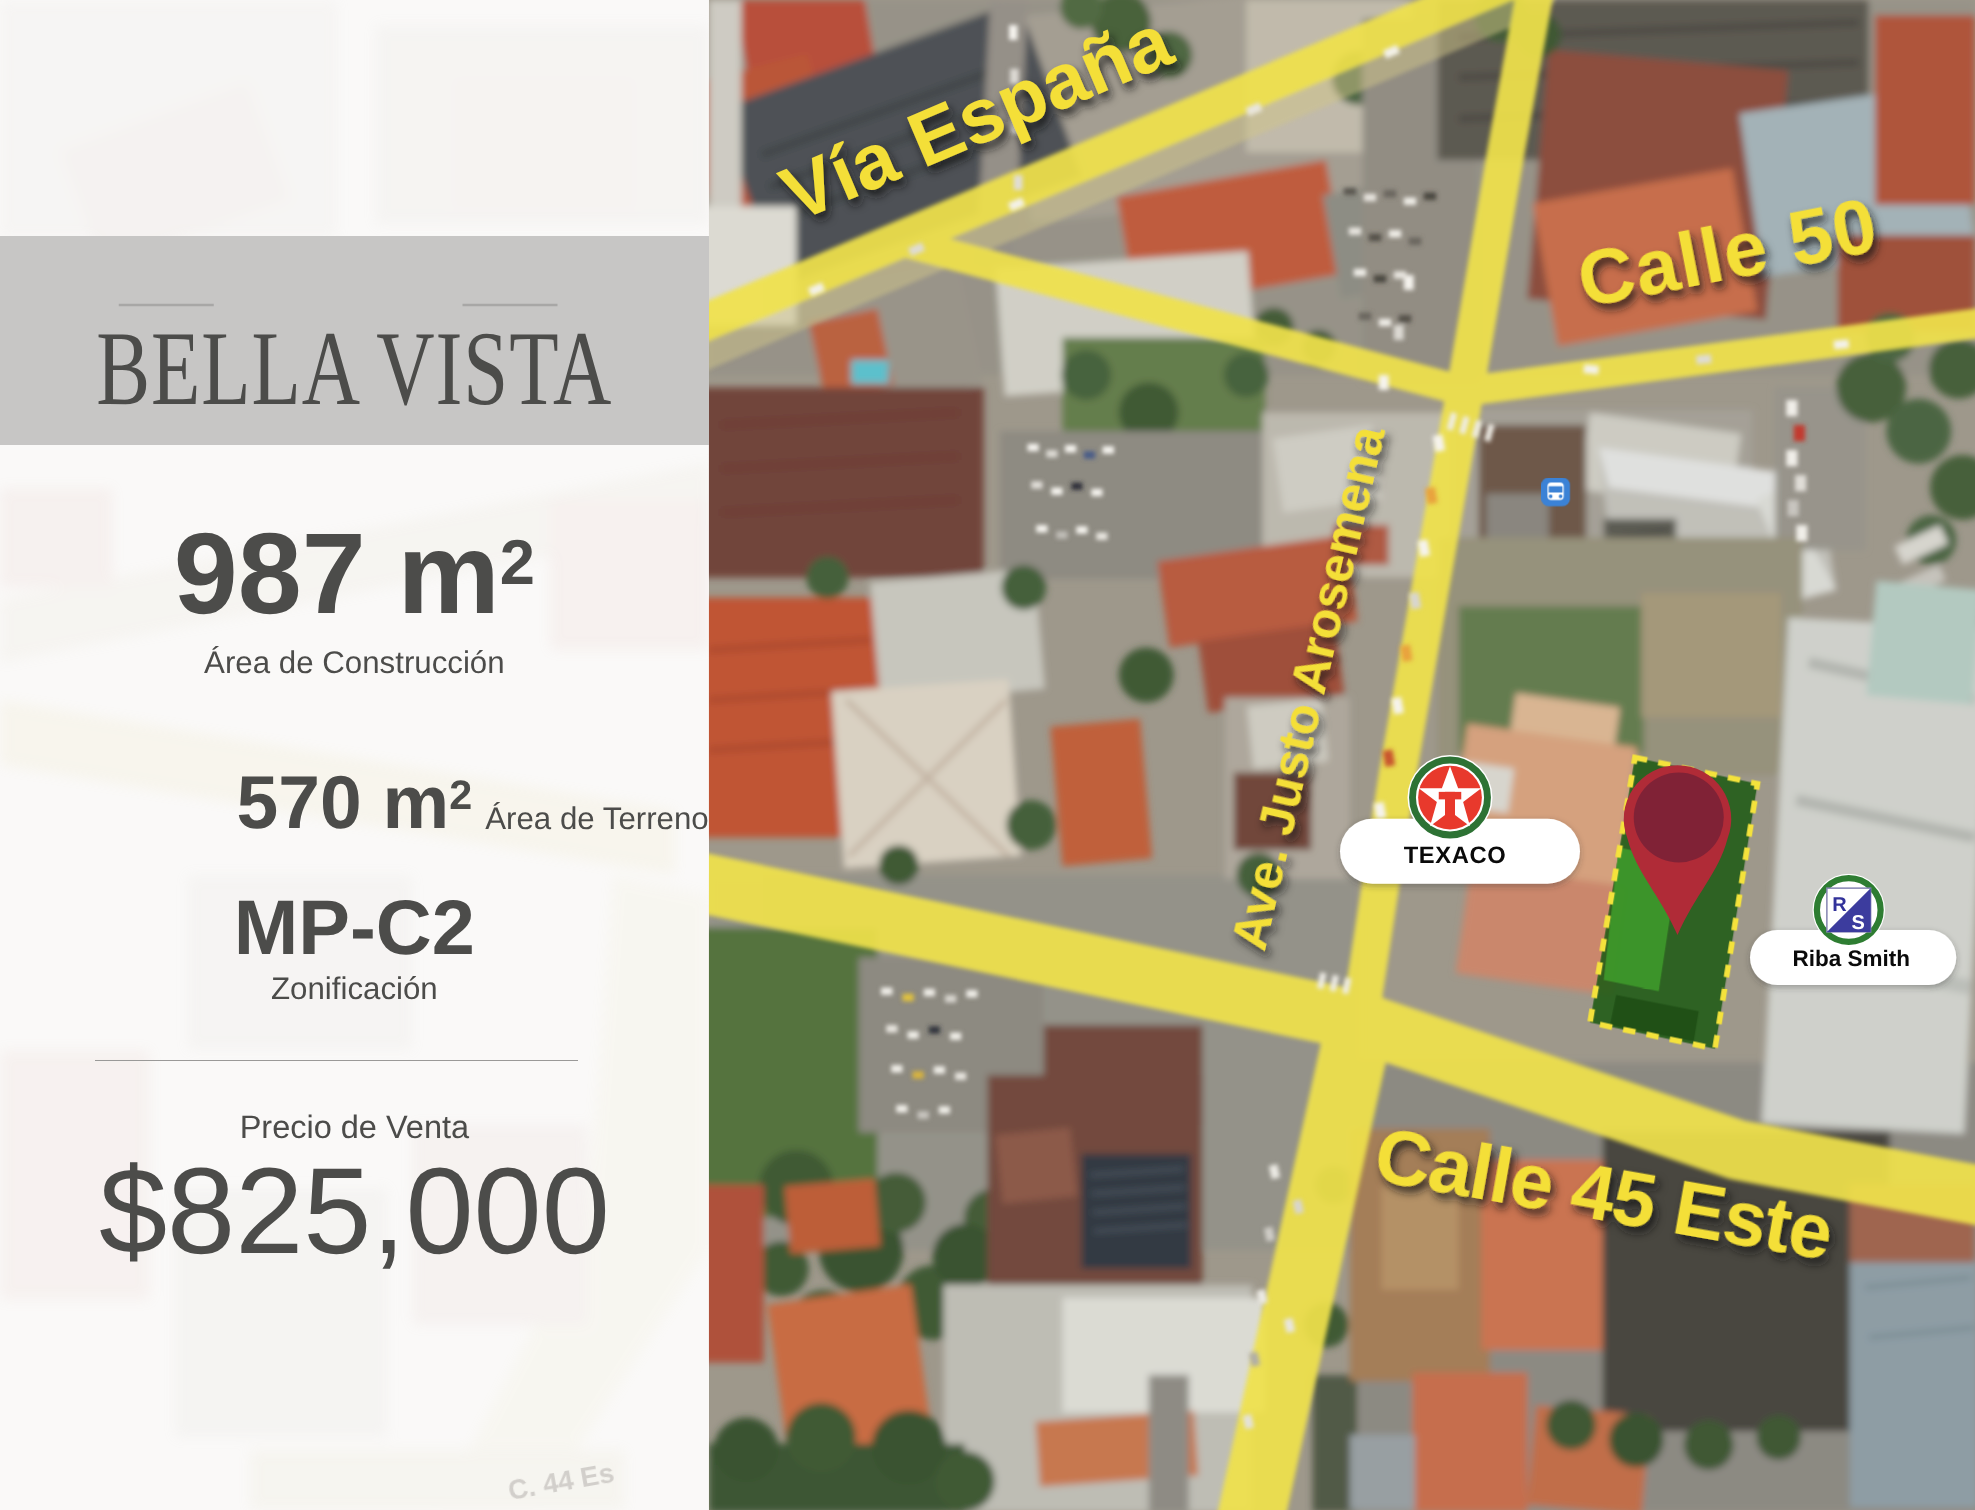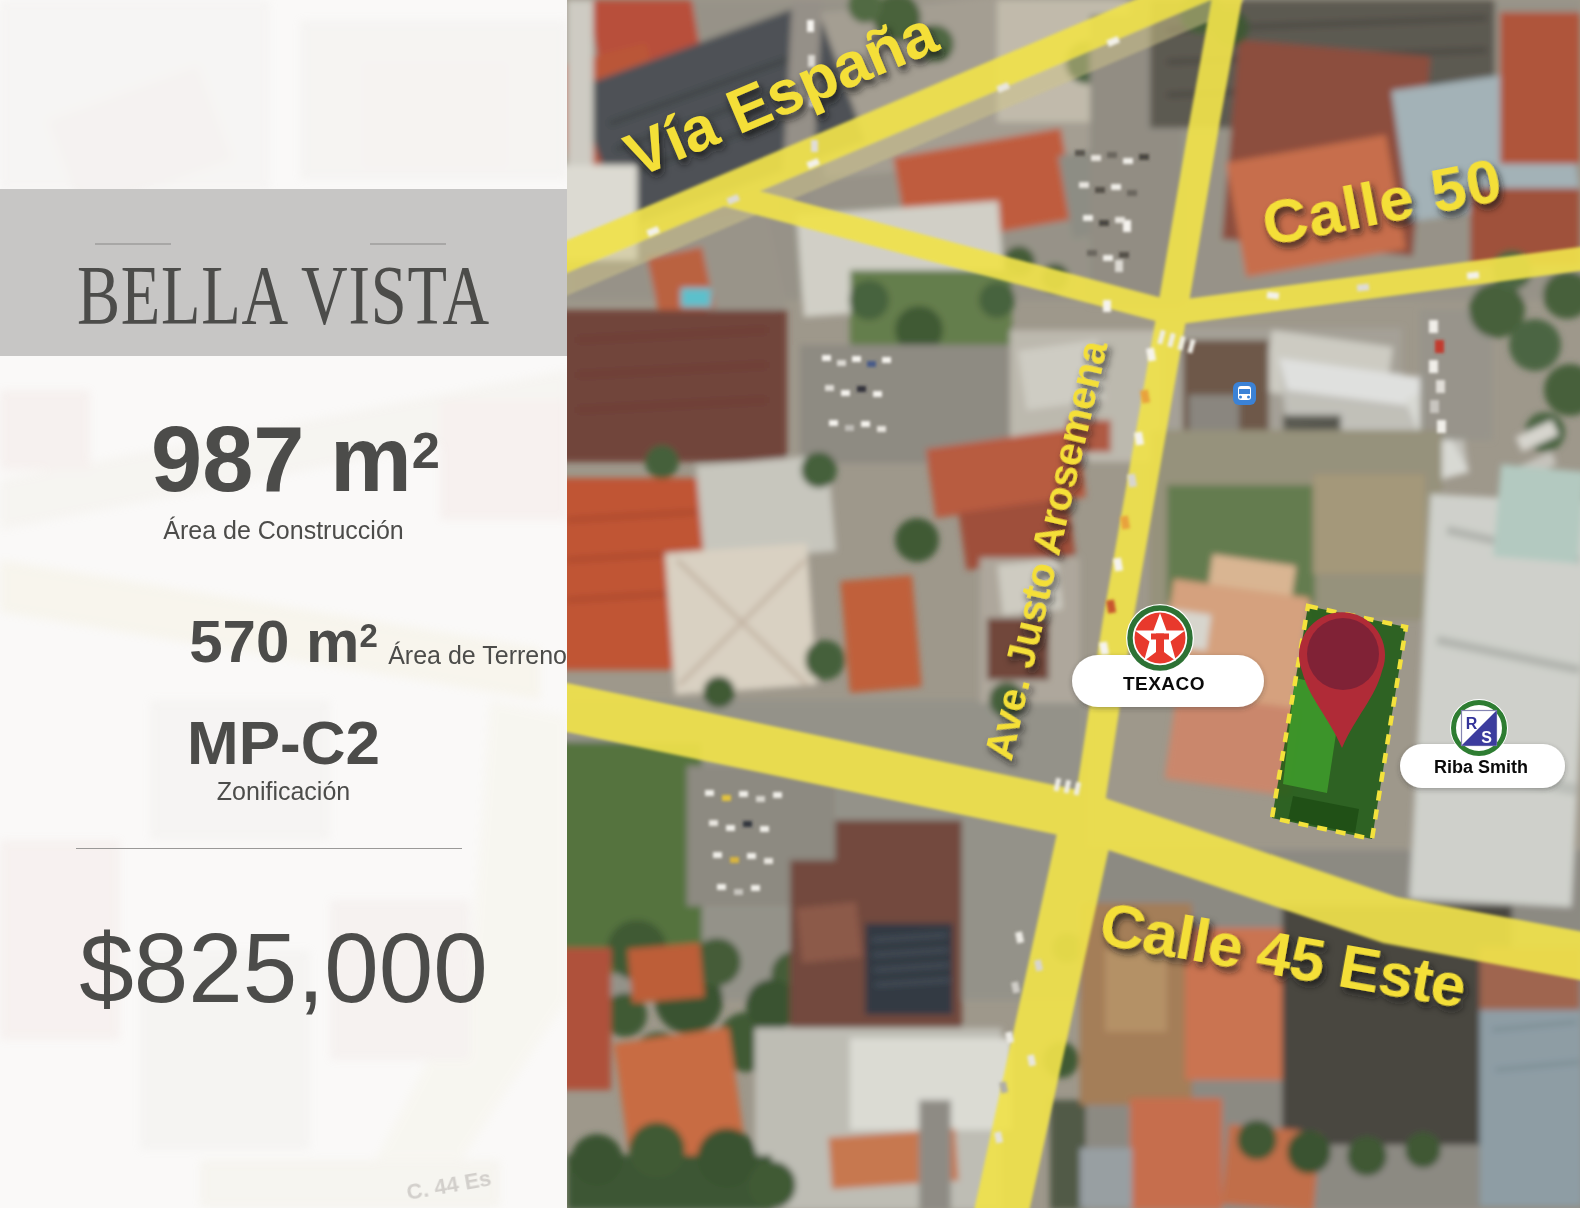--- a/index.html
+++ b/index.html
@@ -6,21 +6,21 @@
 font-family:"Liberation Sans",sans-serif;}
 .stage{position:relative;width:1580px;height:1208px;}
 .map{position:absolute;left:567px;top:0;}
 .panel{position:absolute;left:0;top:0;width:567px;height:1208px;background:#faf9f8;overflow:hidden;}
 .panel .txt{position:absolute;width:567px;text-align:center;color:#4c4c4a;}
 .band{position:absolute;left:0;top:189px;width:567px;height:167px;background:#c7c6c5;}
 .edif{top:234px;font-size:17px;letter-spacing:7px;color:#8f8e8d;}
 .eline{position:absolute;top:243px;height:1.5px;background:#a8a7a6;}
 .bella{top:253px;font-family:"Liberation Serif",serif;font-size:85px;color:#565655;
 transform:scaleX(0.76);transform-origin:283px 0;line-height:1.0;letter-spacing:1px;}
-.big1{top:407px;font-size:92px;font-weight:bold;color:#4e4e4c;margin-left:12px;}
+.big1{top:407px;font-size:92px;font-weight:bold;color:#4e4e4c;}
 .lab{font-size:25px;color:#4f4f4d;}
 .big2{top:575px;font-size:60px;font-weight:bold;color:#4e4e4c;margin-top:32px;}
 .big3{top:707px;font-size:62px;font-weight:bold;color:#4e4e4c;}
 .hrline{position:absolute;left:76px;top:848px;width:386px;height:1px;background:#9a9998;}
 .precio{top:886px;font-size:26px;color:#4f4f4d;}
 .price{top:912px;font-size:98px;font-weight:normal;color:#4a4a48;}
 sup{font-size:55%;vertical-align:baseline;position:relative;top:-0.45em;}
 </style>
 </head>
 <body>
@@ -487,16 +487,17 @@
   <div class="txt big2">570 m<sup>2</sup></div>
 
   <div class="txt lab" style="top:641px;text-align:right;">Área de Terreno</div>
 
   <div class="txt big3">MP-C2</div>
 
   <div class="txt lab" style="top:777px;">Zonificación</div>
 
   <div class="hrline"></div>
 
+  <div class="txt precio">Precio de Venta</div>
 
   <div class="txt price">$825,000</div>
 </div>
 </div>
 
 </body></html>

